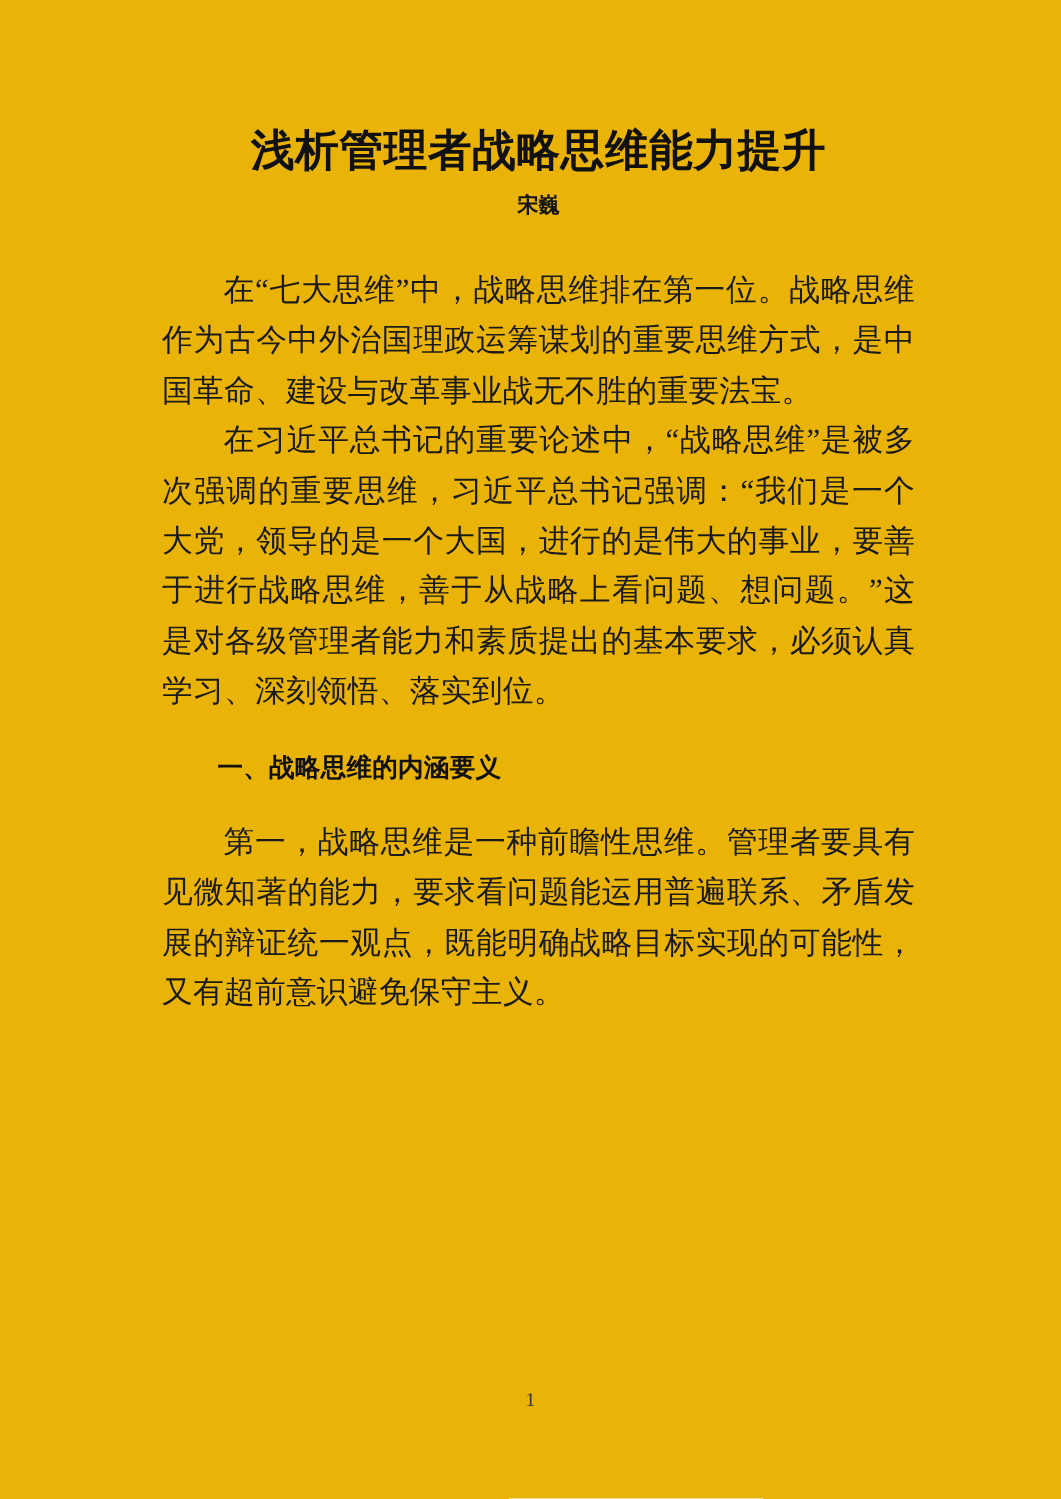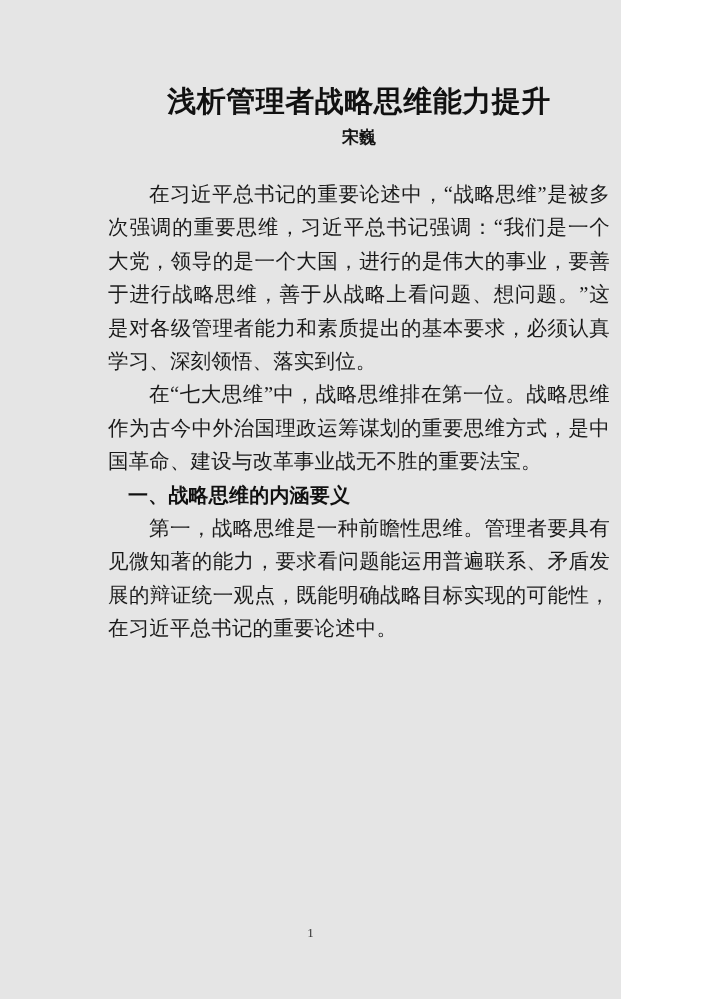--- a/index.html
+++ b/index.html
@@ -6,23 +6,23 @@
     margin: 0;
     padding: 0;
     background: #ffffff;
   }
   body {
     font-family: "Liberation Serif", "DejaVu Serif", serif;
     color: #1a1a1a;
   }
   .page {
     position: relative;
-    width: 621px;
+    width: 707px;
     height: 999px;
-    background: #e5e5e5;
+    background: #eab308;
     overflow: hidden;
     box-sizing: border-box;
   }
   .doc-body {
     position: absolute;
     left: 108px;
     top: 70px;
     width: 502px;
   }
   .doc-title {
@@ -31,21 +31,21 @@
     font-weight: bold;
     text-align: center;
     line-height: 38px;
     letter-spacing: 0.5px;
     margin: 0;
     padding-top: 12px;
     color: #111111;
   }
   .doc-author {
     font-family: "DejaVu Sans", "Liberation Sans", sans-serif;
-    font-size: 17px;
+    font-size: 14px;
     font-weight: bold;
     text-align: center;
     line-height: 26px;
     margin: 4px 0 0 0;
     color: #141414;
   }
   .spacer-after-author {
     height: 28px;
   }
   p.para {
@@ -54,24 +54,24 @@
     margin: 0;
     text-align: justify;
     text-justify: inter-ideograph;
     text-indent: 41px;
     letter-spacing: 0.15px;
     color: #1a1a1a;
     font-family: "Liberation Serif", "DejaVu Serif", serif;
   }
   h2.section-heading {
     font-family: "DejaVu Sans", "Liberation Sans", sans-serif;
-    font-size: 20px;
+    font-size: 17px;
     font-weight: bold;
     line-height: 33.4px;
-    margin: 0;
+    margin: 17px;
     text-indent: 20px;
     letter-spacing: 0.2px;
     color: #111111;
   }
   .page-number {
     position: absolute;
     left: 0;
     right: 0;
     top: 925px;
     text-align: center;
@@ -86,27 +86,27 @@
 <div class="page">
 
   <div class="doc-body">
 
     <h1 class="doc-title">浅析管理者战略思维能力提升</h1>
 
     <div class="doc-author">宋巍</div>
 
     <div class="spacer-after-author"></div>
 
+    <p class="para">在“七大思维”中，战略思维排在第一位。战略思维作为古今中外治国理政运筹谋划的重要思维方式，是中国革命、建设与改革事业战无不胜的重要法宝。</p>
+
     <p class="para">在习近平总书记的重要论述中，“战略思维”是被多次强调的重要思维，习近平总书记强调：“我们是一个大党，领导的是一个大国，进行的是伟大的事业，要善于进行战略思维，善于从战略上看问题、想问题。”这是对各级管理者能力和素质提出的基本要求，必须认真学习、深刻领悟、落实到位。</p>
-
-    <p class="para">在“七大思维”中，战略思维排在第一位。战略思维作为古今中外治国理政运筹谋划的重要思维方式，是中国革命、建设与改革事业战无不胜的重要法宝。</p>
 
     <h2 class="section-heading">一、战略思维的内涵要义</h2>
 
 
-    <p class="para">第一，战略思维是一种前瞻性思维。管理者要具有见微知著的能力，要求看问题能运用普遍联系、矛盾发展的辩证统一观点，既能明确战略目标实现的可能性，在习近平总书记的重要论述中。</p>
+    <p class="para">第一，战略思维是一种前瞻性思维。管理者要具有见微知著的能力，要求看问题能运用普遍联系、矛盾发展的辩证统一观点，既能明确战略目标实现的可能性，又有超前意识避免保守主义。</p>
 
 
   </div>
 
   <div class="page-number">1</div>
 
 </div>
 
 </body></html>

